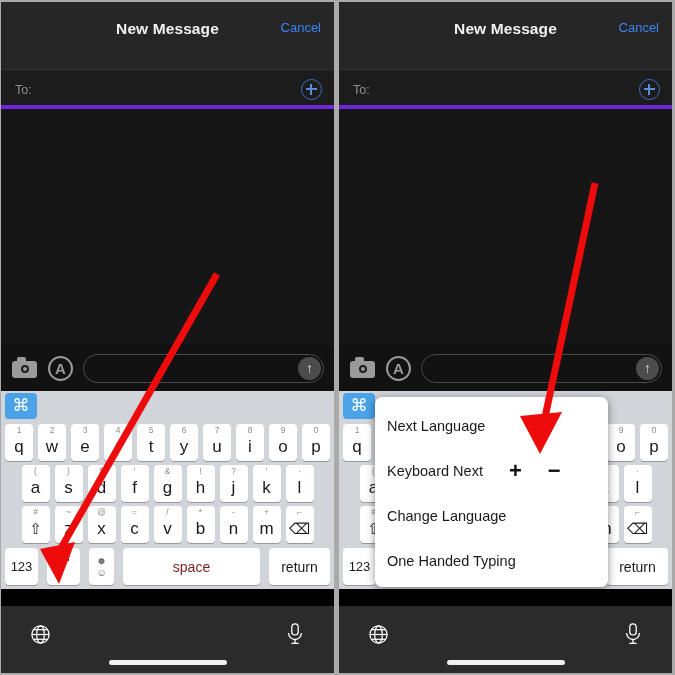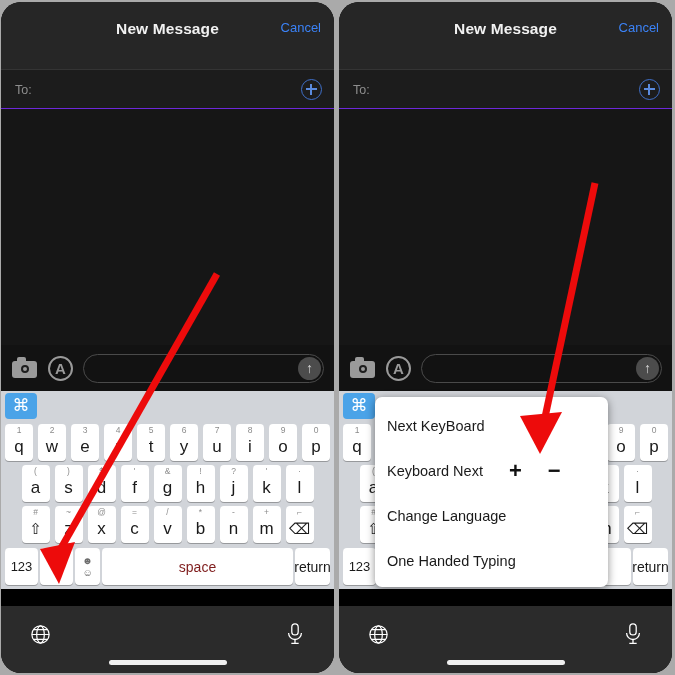--- a/index.html
+++ b/index.html
@@ -16,21 +16,20 @@
     display: flex;
     gap: 5px;
     padding: 2px 2px 2px 1px;
   }
   .panel {
     position: relative;
     width: 333px; height: 671px;
     background: #000;
     overflow: hidden;
     flex: 0 0 333px;
-    border-radius: 20px;
   }
 
   
   .navbar {
     height: 67px;
     background: #262626;
     position: relative;
   }
   .nav-title {
     position: absolute;
@@ -46,21 +45,21 @@
     position: absolute;
     right: 13px; top: 18px;
     color: #3b82f6;
     font-size: 13px;
   }
   
   .to-row {
     height: 40px;
     background: #1c1c1c;
     border-top: 1px solid #343434;
-    border-bottom: 1px solid #6d28d9;
+    border-bottom: 4px solid #6d28d9;
     position: relative;
   }
   .to-label {
     position: absolute;
     left: 14px; top: 13px;
     color: #8e8e8e;
     font-size: 12.5px;
   }
   .plus-circle {
     position: absolute;
@@ -165,21 +164,21 @@
     line-height: 10px;
   }
   .key .glyph {
     position: absolute;
     bottom: 5px; left: 0; right: 0;
     font-size: 17px;
     color: #1a1a1a;
     line-height: 18px;
   }
   .key.shift .glyph, .key.bksp .glyph { font-size: 15px; }
-  .krow.r4 { gap: 2px; padding: 0 4px; margin-top: 5px; }
+  .krow.r4 { gap: 9px; padding: 0 4px; margin-top: 5px; }
   .key.fn {
     width: 33px; height: 37px;
     display: flex; align-items: center; justify-content: center;
     font-size: 13px; color: #1a1a1a;
   }
   .key.gear { width: 33px; }
   .gear-glyph { font-size: 19px; line-height: 19px; color: #1a1a1a; }
   .gear-glyph.active { color: #1414d8; }
   .key.emoji {
     width: 25px;
@@ -187,21 +186,21 @@
     align-items: center; justify-content: center;
     gap: 1px;
     font-size: 10px; color: #6d6d6d;
   }
   .key.space {
     flex: 1 1 auto;
     display: flex; align-items: center; justify-content: center;
     font-size: 14px; color: #7f1d1d;
   }
   .key.return {
-    width: 35px;
+    width: 61px;
     display: flex; align-items: center; justify-content: center;
     font-size: 14px; color: #1a1a1a;
   }
 
   
   .bottombar {
     position: absolute;
     left: 0; right: 0; bottom: 0;
     height: 67px;
     background: #2b2b2b;
@@ -626,21 +625,21 @@
         <div class="key emoji">
           <span>☻</span>
           <span>☺</span>
         </div>
         <div class="key space">space</div>
         <div class="key return">return</div>
       </div>
 
       <div class="popup">
         <div class="popup-item">
-          <span class="pm-label">Next KeyBoard</span>
+          <span class="pm-label">Next Language</span>
         </div>
         <div class="popup-item">
           <span class="pm-label">Keyboard Next</span>
           <span class="size-ctrl">
             <span class="size-btn">+</span>
             <span class="size-btn">−</span>
           </span>
         </div>
         <div class="popup-item">
           <span class="pm-label">Change Language</span>

